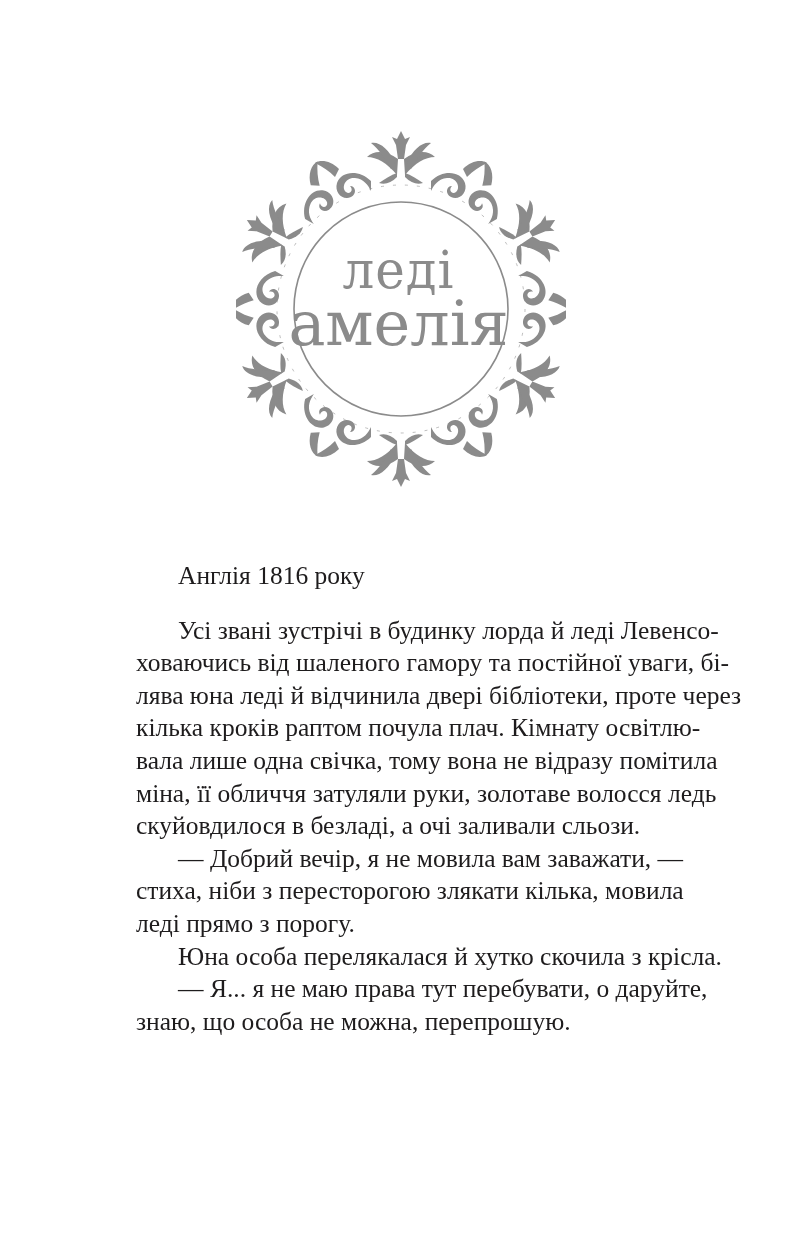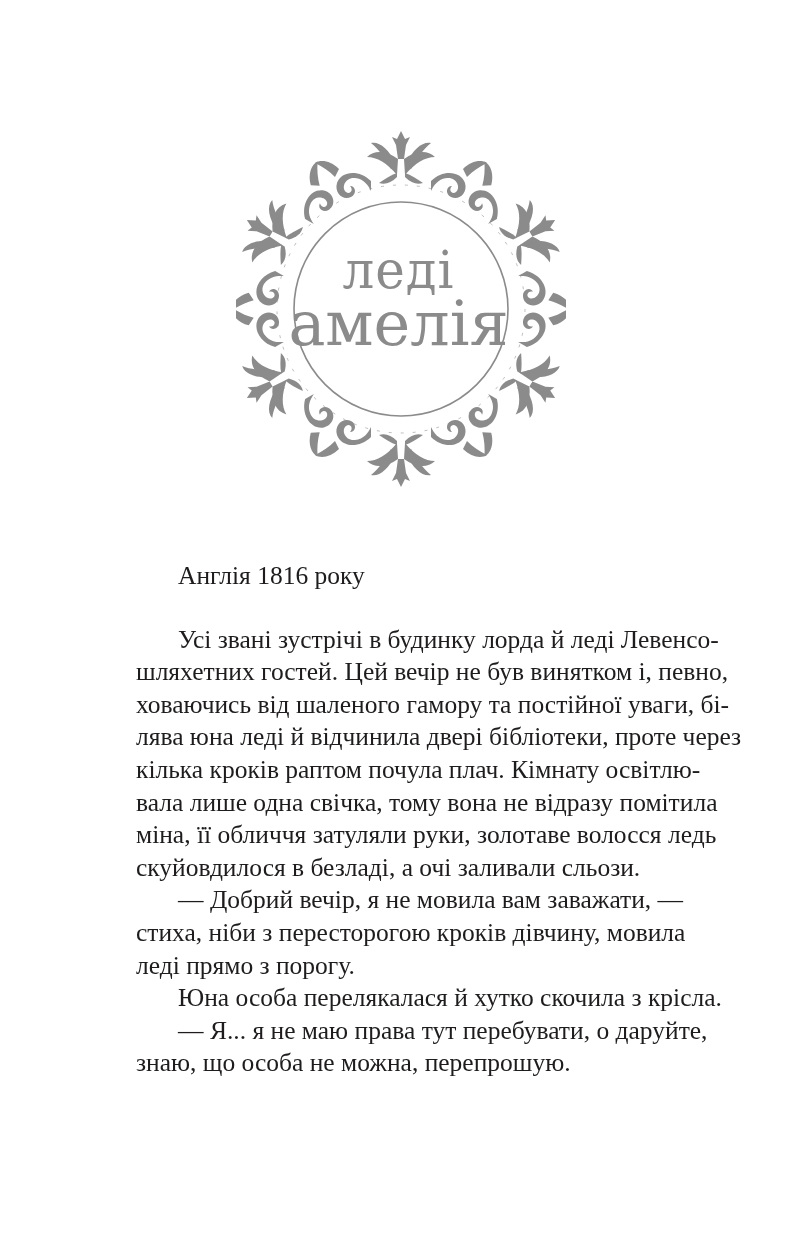--- a/index.html
+++ b/index.html
@@ -9,21 +9,21 @@
   .ornament svg { width: 100%; height: 100%; display: block; }
   .title { position: absolute; left: 0; width: 797px; text-align: center; color: #8b8b8b;
            font-family: "DejaVu Serif", "Liberation Serif", serif; font-weight: normal; letter-spacing: 1px; }
   .title-line1 { top: 242px; font-size: 50px; line-height: 56px; transform: scaleY(1.05); }
   .title-line2 { top: 294px; font-size: 62px; line-height: 60px; letter-spacing: 0px; }
   .body-text { position: absolute; left: 136px; top: 560px; width: 533px;
                font-family: "Liberation Serif", "DejaVu Serif", serif; font-size: 25.5px; color: #1e1c1d; }
   .line { display: block; height: 32.6px; line-height: 32.6px; white-space: nowrap; text-align: justify; text-align-last: justify; }
   .line.last { text-align: left; text-align-last: left; }
   .line.indent { padding-left: 42px; }
-  .heading { margin-bottom: 31px; }
+  .heading { margin-bottom: 22px; }
 </style>
 </head>
 <body>
 
 <div class="page">
 
   <div class="ornament">
     <svg viewBox="-165 -181 330 362" xmlns="http://www.w3.org/2000/svg">
       <defs>
         <g id="seg" fill="#8b8b8b">
@@ -57,32 +57,31 @@
   </div>
 
   <div class="title title-line1">леді</div>
   <div class="title title-line2">амелія</div>
 
   <div class="body-text">
     <span class="line indent last heading">Англія 1816 року</span>
 
     <div>
       <span class="line indent">Усі звані зустрічі в будинку лорда й леді Левенсо-</span>
-      <span class="line">шляхетних гостей. Цей вечір не був винятком і, певно,</span>
       <span class="line">ховаючись від шаленого гамору та постійної уваги, бі-</span>
       <span class="line">лява юна леді й відчинила двері бібліотеки, проте через</span>
       <span class="line">кілька кроків раптом почула плач. Кімнату освітлю-</span>
       <span class="line">вала лише одна свічка, тому вона не відразу помітила</span>
       <span class="line">міна, її обличчя затуляли руки, золотаве волосся ледь</span>
       <span class="line last">скуйовдилося в безладі, а очі заливали сльози.</span>
     </div>
 
     <div>
       <span class="line indent">— Добрий вечір, я не мовила вам заважати, —</span>
-      <span class="line">стиха, ніби з пересторогою кроків дівчину, мовила</span>
+      <span class="line">стиха, ніби з пересторогою злякати кілька, мовила</span>
       <span class="line last">леді прямо з порогу.</span>
     </div>
 
     <div>
       <span class="line indent">Юна особа перелякалася й хутко скочила з крісла.</span>
     </div>
 
     <div>
       <span class="line indent">— Я... я не маю права тут перебувати, о даруйте,</span>
       <span class="line last">знаю, що особа не можна, перепрошую.</span>

